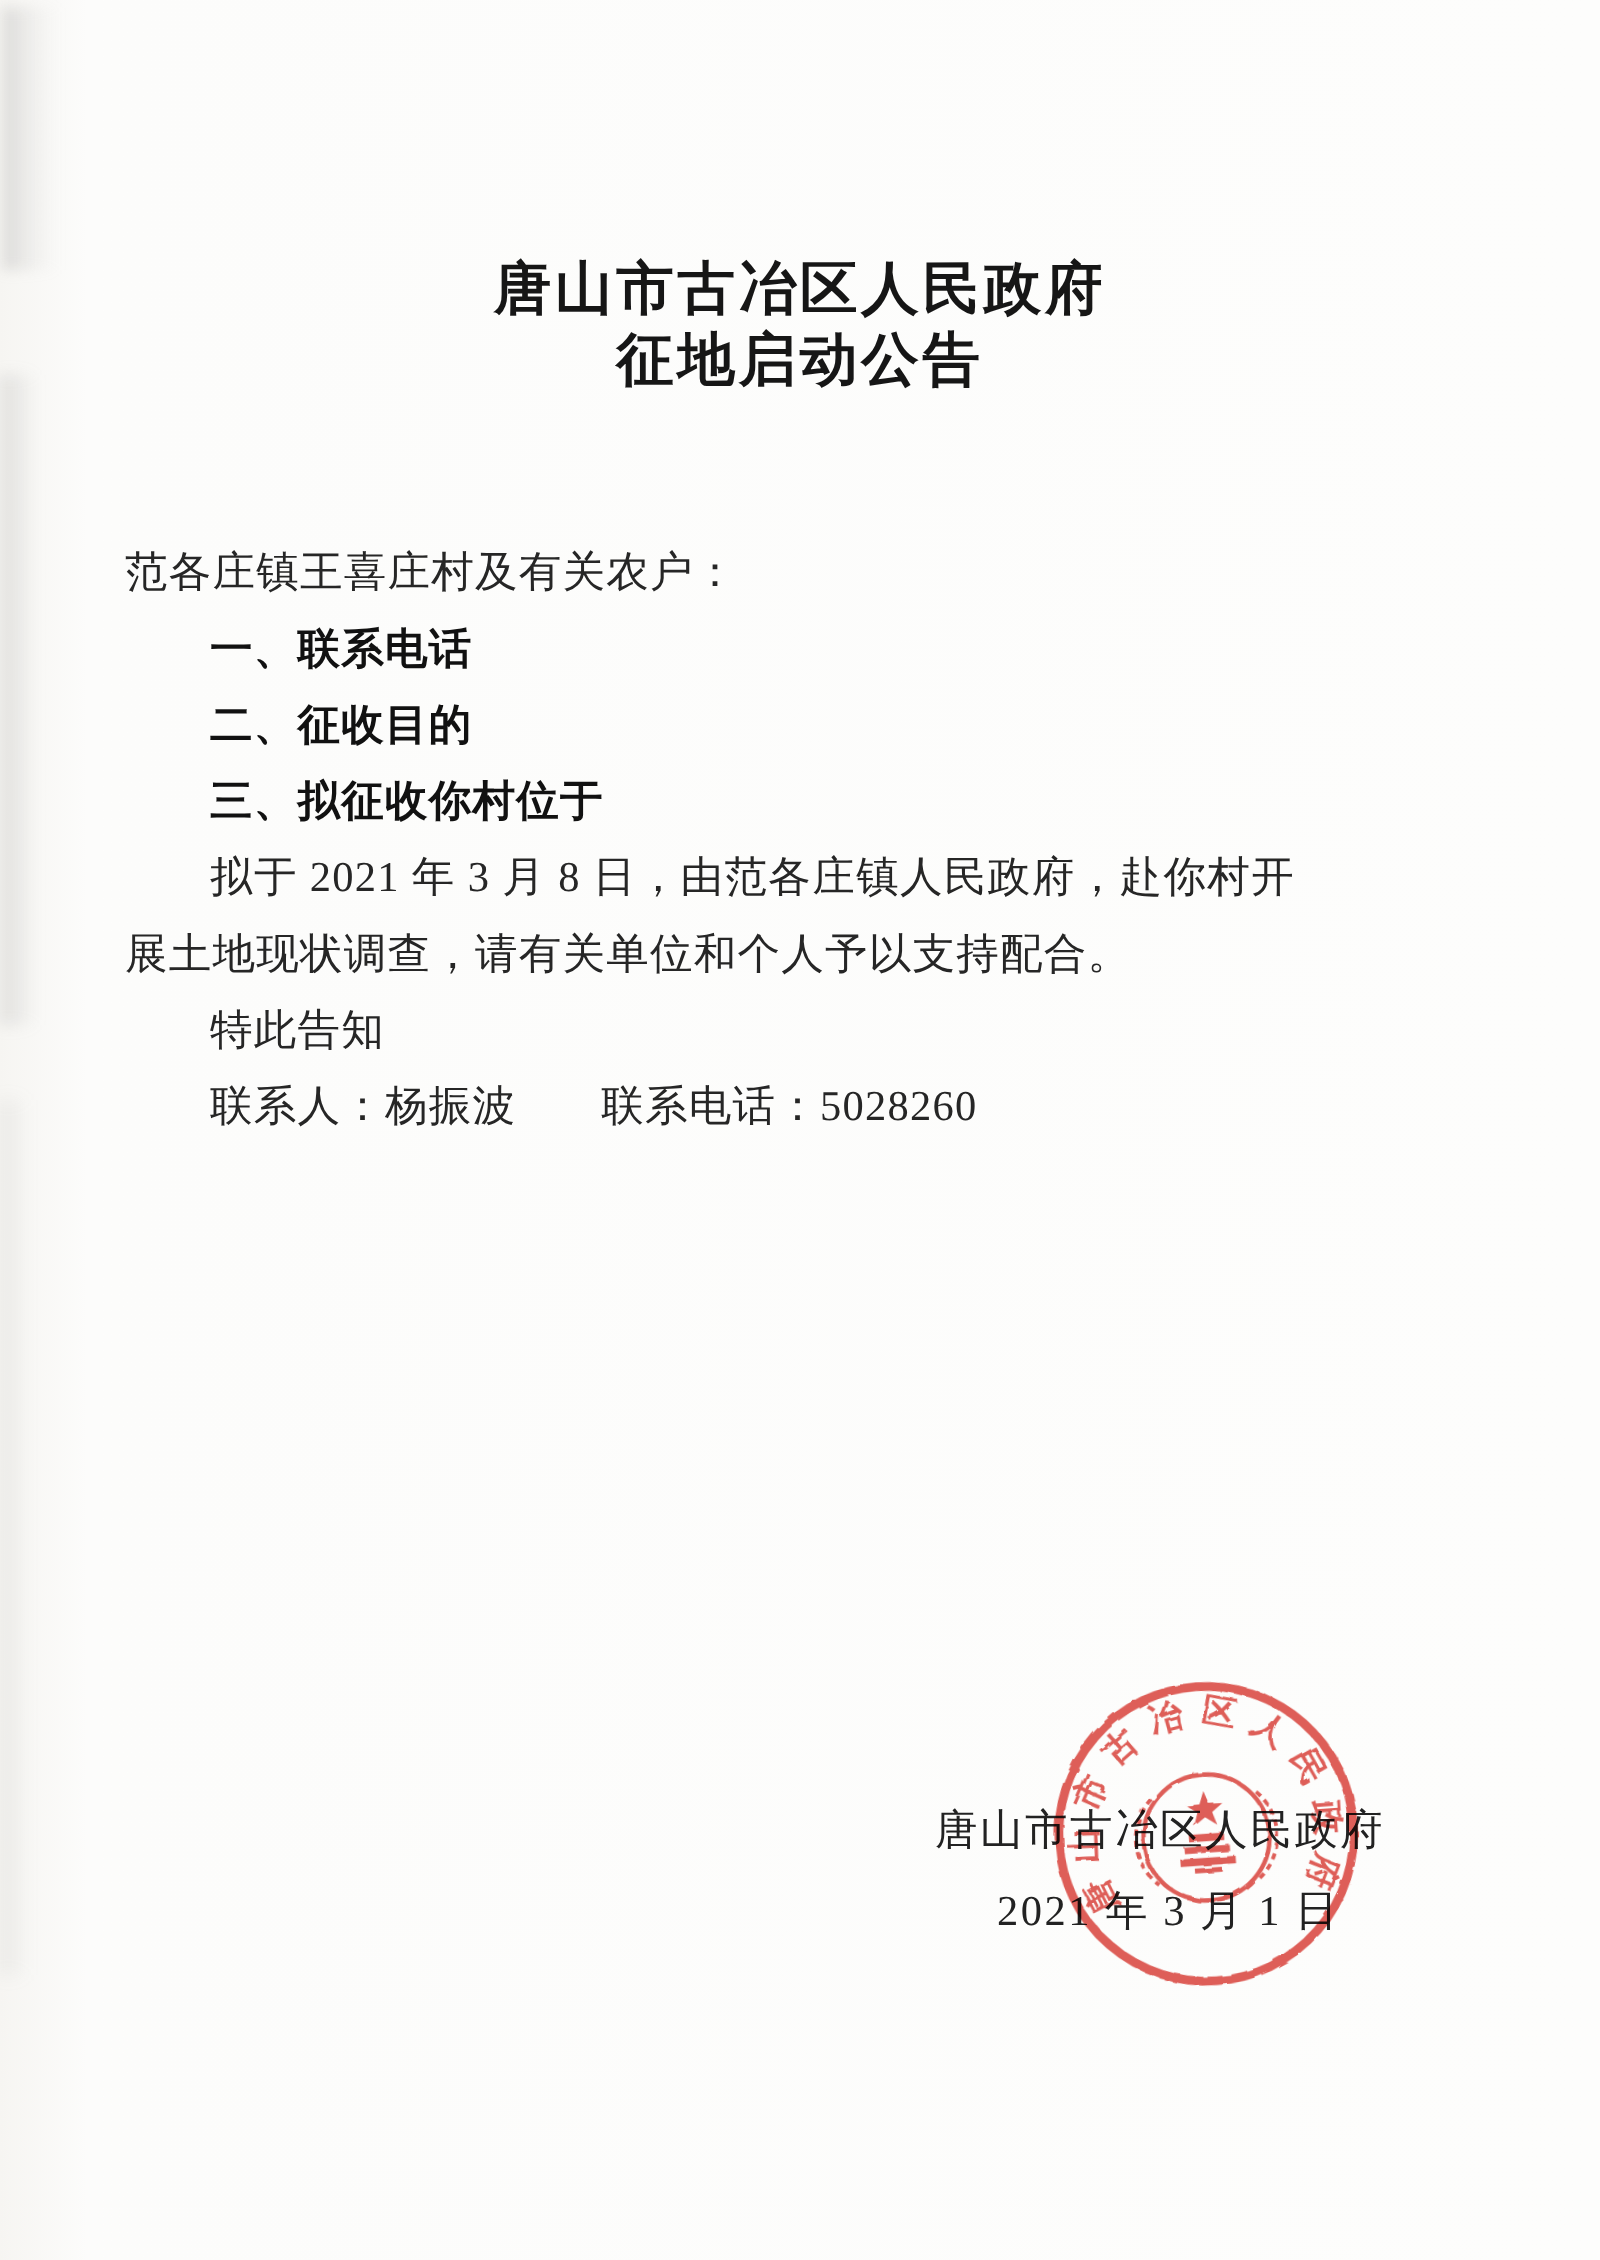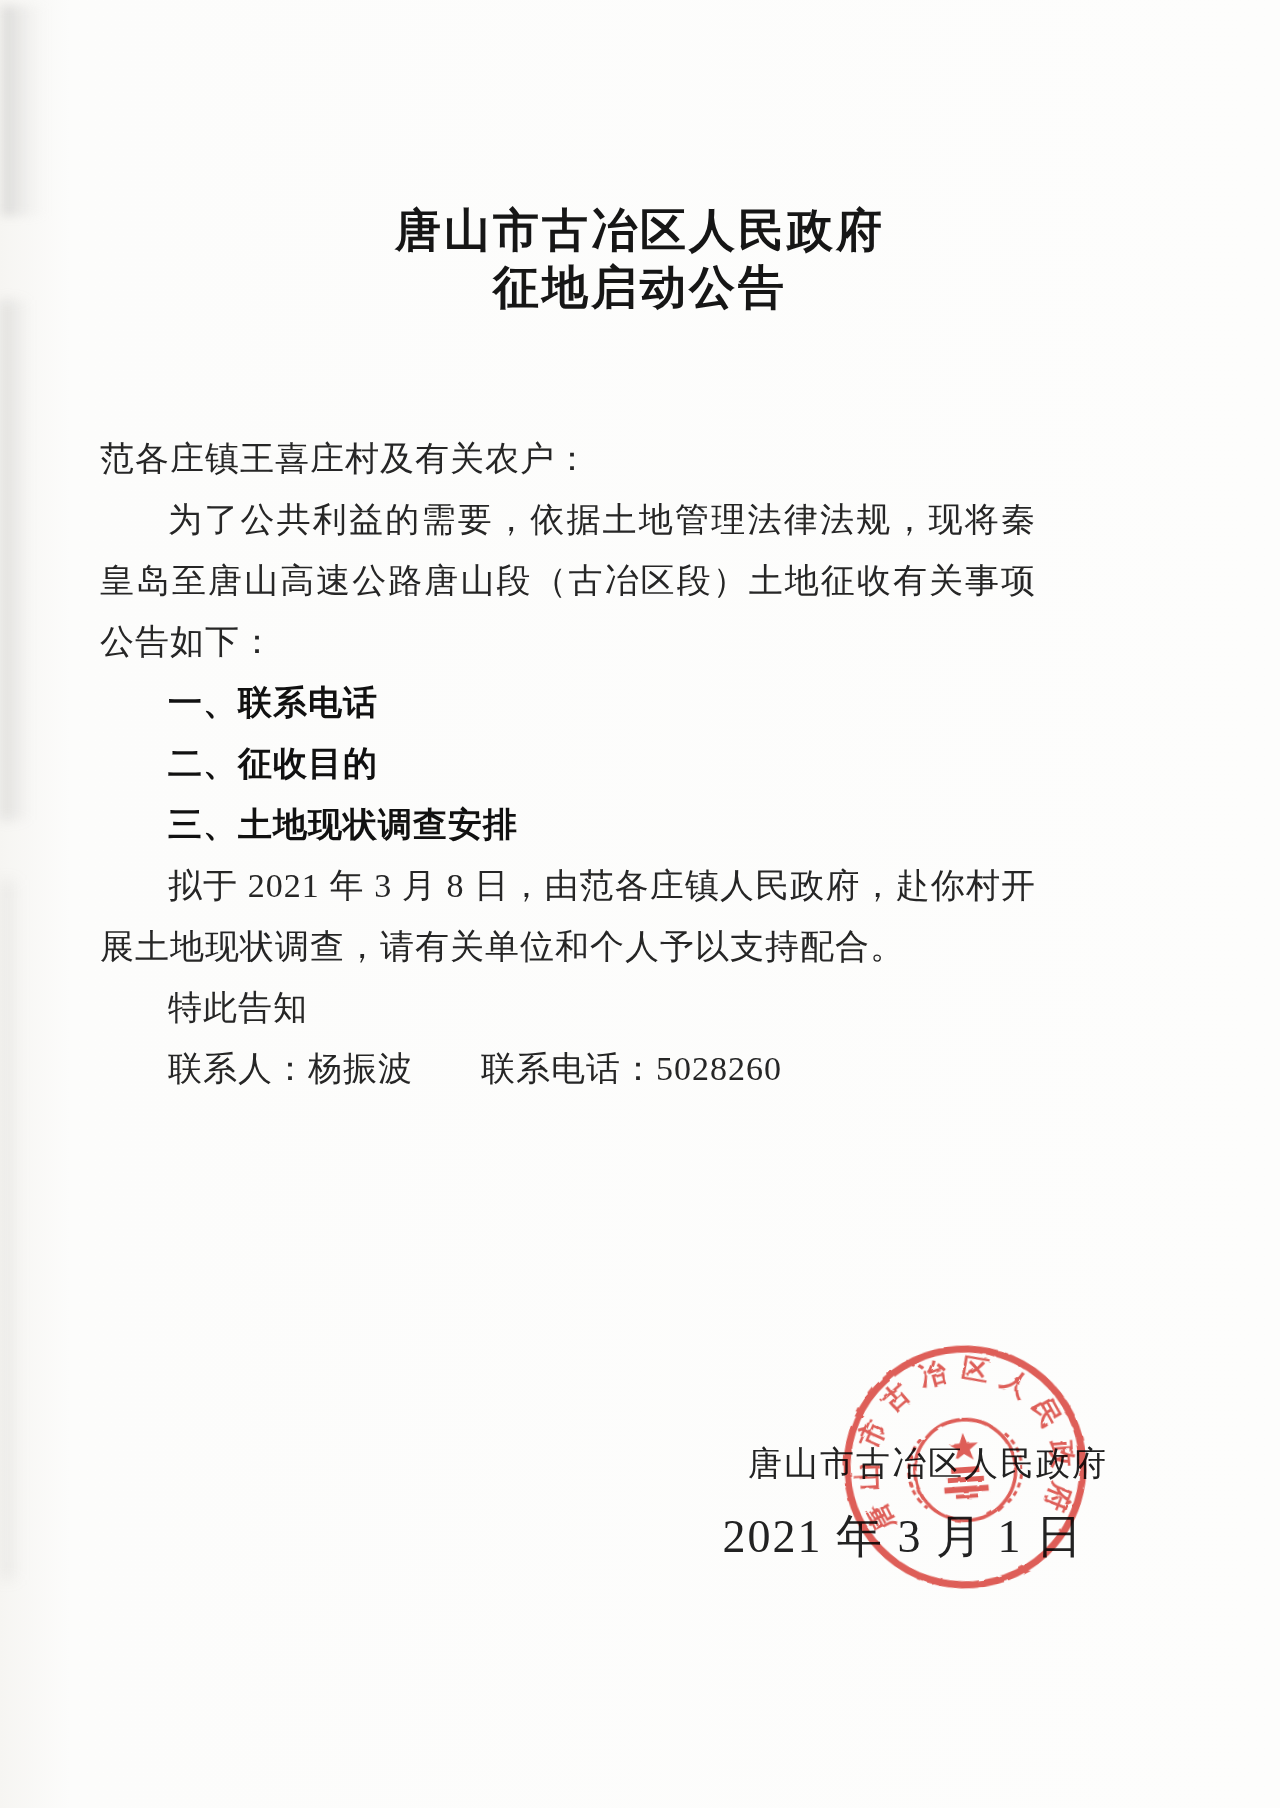--- a/index.html
+++ b/index.html
@@ -69,22 +69,22 @@
     top: 1441px;
     right: 172px;
     font-size: 34px;
     letter-spacing: 2px;
     color: #222;
     z-index: 2;
   }
   .date-line {
     position: absolute;
     top: 1506px;
-    right: 196px;
-    font-size: 46px;
+    right: 208px;
+    font-size: 34px;
     letter-spacing: 2px;
     color: #222;
     z-index: 2;
   }
   .seal {
     position: absolute;
     left: 838px;
     top: 1340px;
     width: 254px;
     height: 254px;
@@ -103,27 +103,26 @@
   <div class="smudge smudge-left-mid"></div>
   <div class="smudge smudge-left-low"></div>
 
   <div class="title-block">
     <div class="title-line">唐山市古冶区人民政府</div>
     <div class="title-line">征地启动公告</div>
   </div>
 
   <div class="body-block">
     <p class="salutation">范各庄镇王喜庄村及有关农户：</p>
-    <p class="indent">为了公共利益的需要，依据土地管理法律法规，现将秦皇岛至唐山高速公路唐山段（古冶区段）土地征收有关事项公告如下：</p>
 
     <p class="sec-heading">一、联系电话</p>
 
     <p class="sec-heading">二、征收目的</p>
 
-    <p class="sec-heading">三、土地现状调查安排</p>
+    <p class="sec-heading">三、拟征收你村位于</p>
     <p class="indent">拟于 2021 年 3 月 8 日，由范各庄镇人民政府，赴你村开展土地现状调查，请有关单位和个人予以支持配合。</p>
 
     <p class="indent">特此告知</p>
 
     <p class="indent">
       <span>联系人：</span><span>杨振波</span><span class="contact-gap"></span><span>联系电话：</span><span>5028260</span>
     </p>
   </div>
 
   <div class="signature-line">唐山市古冶区人民政府</div>

